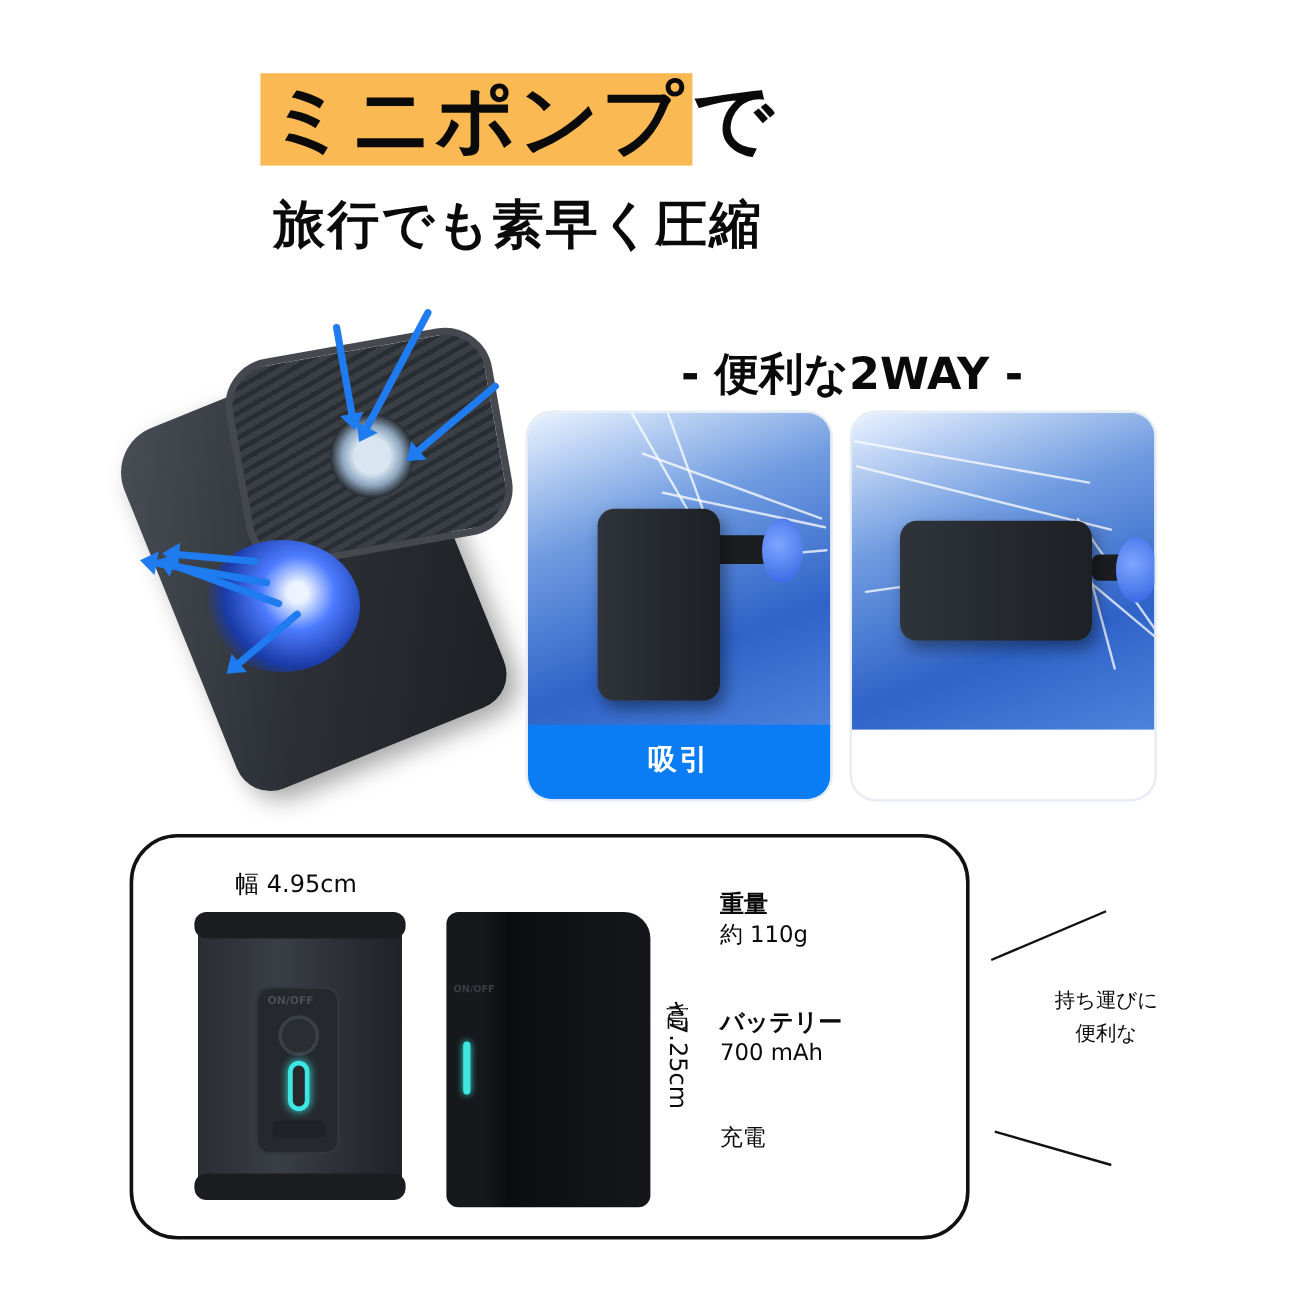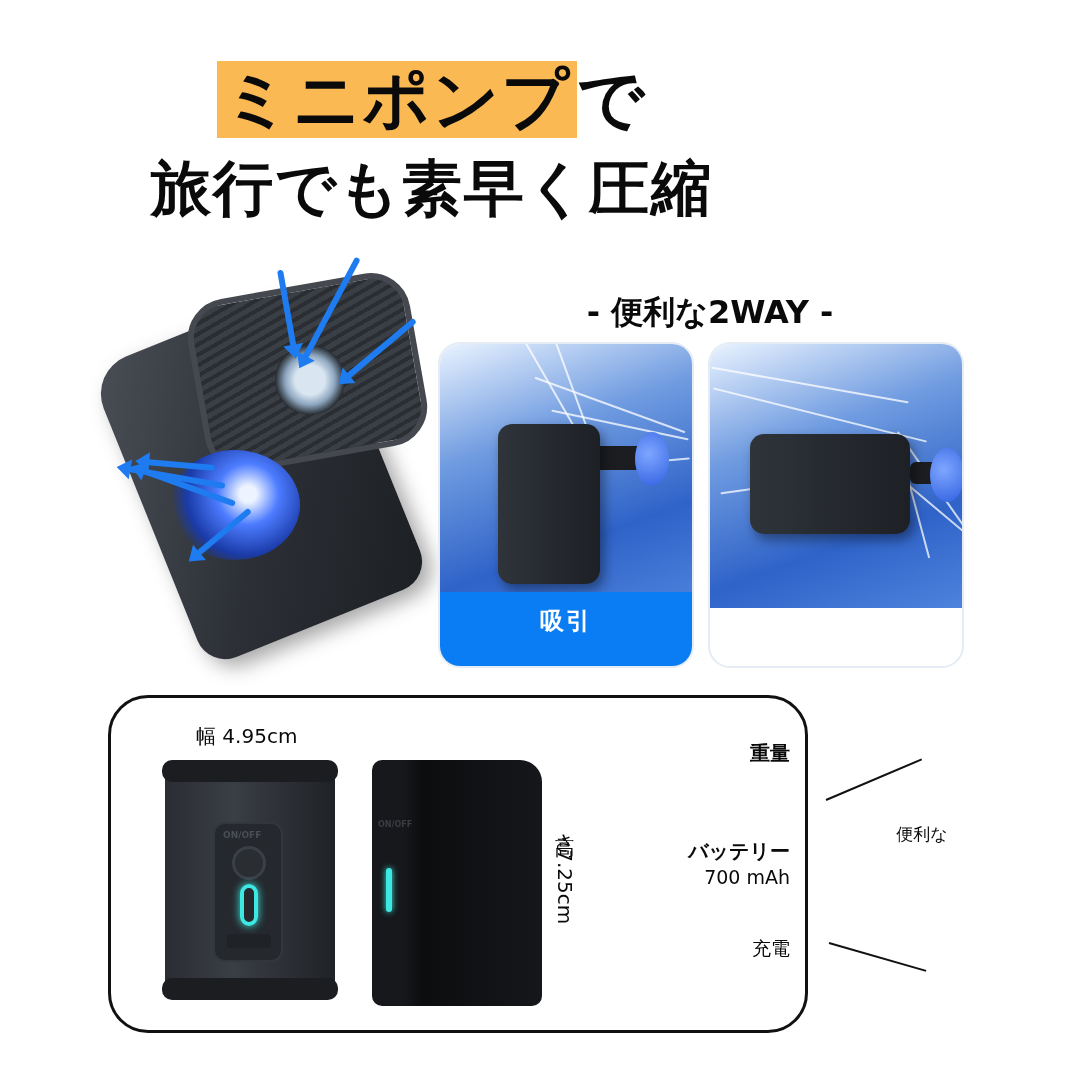--- a/index.html
+++ b/index.html
@@ -2,57 +2,57 @@
 <html><head>
   <meta charset="utf-8">
   <style>
     * { box-sizing: border-box; margin: 0; padding: 0; }
     html, body { width: 1080px; height: 1080px; background: #ffffff; overflow: hidden; }
     body { position: relative; font-family: "DejaVu Sans", "Liberation Sans", sans-serif; color: #0a0a0a; }
 
     .headline { position: absolute; left: 0; top: 60px; width: 864px; text-align: center; font-weight: 900; }
     .hl-line1 { font-size: 66px; line-height: 80px; height: 80px; letter-spacing: 2px; }
     .hl-mark { background: #fbb954; padding: 0 6px; }
-    .hl-line2 { font-size: 60px; line-height: 80px; margin-top: 8px; letter-spacing: 2px; }
+    .hl-line2 { font-size: 43px; line-height: 80px; margin-top: 8px; letter-spacing: 2px; }
 
     
     .hero { position: absolute; left: 100px; top: 255px; width: 340px; height: 420px; }
     .pump-body { position: absolute; left: 40px; top: 60px; width: 240px; height: 320px; background: linear-gradient(120deg,#4a4f57 0%,#2c3036 50%,#1c1f23 100%); border-radius: 40px 40px 30px 30px; transform: rotate(-22deg); box-shadow: 6px 10px 20px rgba(0,0,0,0.35); }
     .pump-top { position: absolute; left: 95px; top: 30px; width: 225px; height: 175px; background: repeating-linear-gradient(160deg,#3a3f46 0 5px,#2a2e33 5px 9px); border-radius: 40px; transform: rotate(-10deg); border: 6px solid #45494f; }
     .pump-fan { position: absolute; left: 175px; top: 90px; width: 70px; height: 70px; border-radius: 50%; background: radial-gradient(circle,#d9e6f2 0 30%,#8ea7c0 50%,#1f2226 72%); }
     .pump-port { position: absolute; left: 70px; top: 195px; width: 130px; height: 110px; border-radius: 50%; background: radial-gradient(circle at 60% 40%,#eef4ff 0 8%,#4d7cff 30%,#1a3ba8 60%,transparent 75%); }
     .arrow { position: absolute; height: 6px; background: #1e7bf0; border-radius: 3px; transform-origin: left center; }
     .arrow::after { content: ""; position: absolute; right: -10px; top: -7px; border-left: 14px solid #1e7bf0; border-top: 10px solid transparent; border-bottom: 10px solid transparent; }
 
-    .twoway-title { position: absolute; left: 440px; top: 288px; width: 540px; text-align: center; font-size: 32px; font-weight: 900; line-height: 48px; }
+    .twoway-title { position: absolute; left: 440px; top: 288px; width: 540px; text-align: center; font-size: 37px; font-weight: 900; line-height: 48px; }
 
     .mode-card { position: absolute; top: 344px; width: 252px; height: 322px; border-radius: 20px; overflow: hidden; box-shadow: 0 0 0 2px #e6ecf4; background: #ffffff; }
     .mode-card .scene { position: absolute; left: 0; top: 0; width: 100%; height: 264px; background: linear-gradient(160deg,#eaf3ff 0%,#6f9be0 35%,#2f63c8 70%,#4d83dd 100%); }
     .streak { position: absolute; height: 2px; background: rgba(255,255,255,0.75); border-radius: 1px; }
     .device { position: absolute; background: linear-gradient(90deg,#2f343b,#1d2025); border-radius: 14px; box-shadow: 4px 6px 12px rgba(0,0,0,0.4); }
     .nozzle { position: absolute; background: #1b1d21; border-radius: 6px; }
     .cup { position: absolute; width: 34px; height: 54px; border-radius: 50%; background: radial-gradient(circle at 40% 40%,#7ea6ff,#2f5fe0); }
-    .mode-label { position: absolute; left: 0; bottom: 0; width: 100%; height: 74px; background: #0a7cf4; color: #ffffff; font-weight: 900; font-size: 24px; line-height: 58px; text-align: center; letter-spacing: 2px; }
+    .mode-label { position: absolute; left: 0; bottom: 0; width: 100%; height: 62px; background: #0a7cf4; color: #ffffff; font-weight: 900; font-size: 24px; line-height: 58px; text-align: center; letter-spacing: 2px; }
 
     
     .spec-box { position: absolute; left: 108px; top: 695px; width: 700px; height: 338px; border: 3px solid #111; border-radius: 40px; }
     .dim-width { position: absolute; left: 196px; top: 724px; font-size: 20px; line-height: 24px; }
     .dim-height { position: absolute; left: 553px; top: 820px; font-size: 20px; writing-mode: vertical-rl; line-height: 24px; }
     .unit-front { position: absolute; left: 165px; top: 760px; width: 170px; height: 240px; background: linear-gradient(90deg,#2a2d33,#3a3e45 40%,#1f2226); border-radius: 14px; }
     .unit-front .rim { position: absolute; left: -3px; width: 176px; height: 22px; background: #1b1d21; border-radius: 10px; }
     .unit-front .panel { position: absolute; left: 48px; top: 62px; width: 70px; height: 140px; background: #25282d; border-radius: 12px; border: 2px solid #33373d; }
     .unit-front .onoff { position: absolute; left: 8px; top: 6px; font-size: 9px; color: #4a4e55; font-weight: 700; }
     .unit-front .btn { position: absolute; left: 17px; top: 22px; width: 34px; height: 34px; border-radius: 50%; border: 3px solid #3b3f46; background: #2a2d32; }
     .unit-front .led { position: absolute; left: 25px; top: 60px; width: 18px; height: 42px; border-radius: 9px; border: 4px solid #3de8e2; box-shadow: 0 0 8px #3de8e2; }
     .unit-front .usb { position: absolute; left: 12px; top: 110px; width: 44px; height: 14px; border-radius: 4px; background: #1f2226; }
     .unit-side { position: absolute; left: 372px; top: 760px; width: 170px; height: 246px; background: linear-gradient(90deg,#16181b 0 18%,#0c0d0f 30%,#15171a 100%); border-radius: 10px 22px 10px 10px; }
     .unit-side .led2 { position: absolute; left: 14px; top: 108px; width: 6px; height: 44px; border-radius: 3px; background: #3de8e2; box-shadow: 0 0 6px #3de8e2; }
     .unit-side .onoff2 { position: absolute; left: 6px; top: 60px; font-size: 8px; color: #3a3d42; font-weight: 700; }
 
-    .spec { position: absolute; left: 600px; width: 190px; text-align: right; }
+    .spec { position: absolute; left: 600px; width: 190px; text-align: left; }
     .spec-title { font-weight: 900; font-size: 20px; line-height: 26px; }
     .spec-value { font-size: 19px; line-height: 26px; }
 
     .callout-line { position: absolute; height: 2px; background: #111; transform-origin: left center; }
     .callout-text { position: absolute; left: 832px; top: 820px; width: 180px; text-align: center; font-size: 17px; line-height: 28px; }
   </style>
 </head>
 <body>
 
 <div class="headline">
@@ -122,26 +122,28 @@
 
 <div class="unit-side">
   <span class="onoff2">ON/OFF</span>
   <div class="led2"></div>
 </div>
 
 <div class="dim-height">高さ 7.25cm</div>
 
 <div class="spec" style="top:740px;">
   <div class="spec-title">重量</div>
+  <div class="spec-value">約 110g</div>
 </div>
 <div class="spec" style="top:838px;">
   <div class="spec-title">バッテリー</div>
   <div class="spec-value">700 mAh</div>
 </div>
 <div class="spec" style="top:935px;">
   <div class="spec-value">充電</div>
 </div>
 
 <div class="callout-line" style="left:826px;top:799px;width:104px;transform:rotate(-23deg);"></div>
 <div class="callout-line" style="left:829px;top:942px;width:101px;transform:rotate(16deg);"></div>
 <div class="callout-text">
+  <div>持ち運びに</div>
   <div>便利な</div>
 </div>
 
 </body></html>

